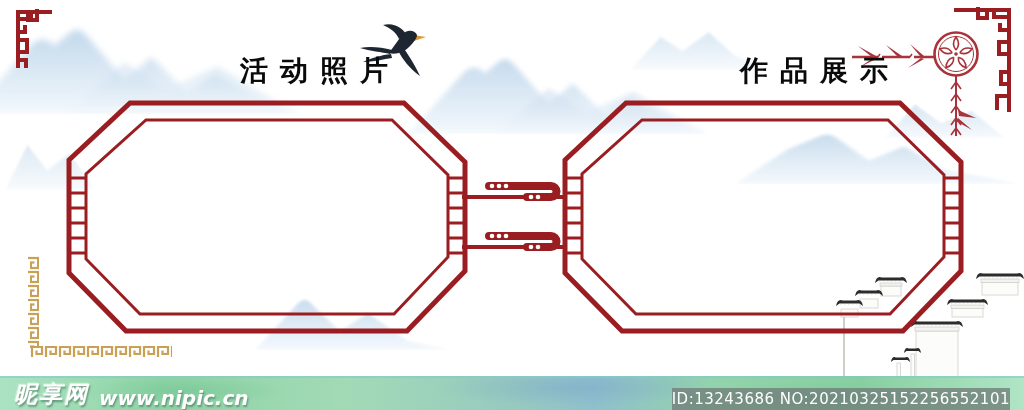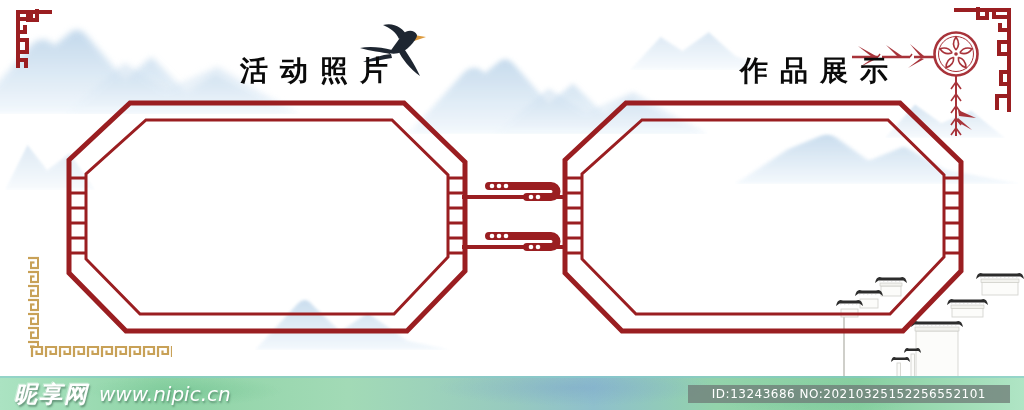--- a/index.html
+++ b/index.html
@@ -26,34 +26,34 @@
   .conn-dot{fill:#ffffff;}
 
   
   .cap{fill:#2c2c2c;stroke:none;}
   .dentil{stroke:#e9e9e9;stroke-width:1;stroke-dasharray:1.4 2.6;fill:none;}
   .cornice{fill:#f3f3ef;stroke:#c6c6c0;stroke-width:.6;}
   .wall{fill:#fcfcfa;stroke:#d5d5d0;stroke-width:.9;}
   .post{stroke:#cfcfca;stroke-width:2;fill:none;}
 
   
-  .bar{position:absolute;left:0;bottom:0;width:1024px;height:34px;display:flex;align-items:center;
+  .bar{position:absolute;left:0;bottom:0;width:1024px;height:34px;display:flex;align-items:flex-end;
     padding:0 14px;box-sizing:border-box;gap:10px;z-index:9;
     border-top:2px solid rgba(130,200,205,.55);
     background:
       radial-gradient(140px 22px at 18% 40%, rgba(105,190,140,.45), rgba(105,190,140,0) 70%),
       radial-gradient(200px 26px at 56% 30%, rgba(120,160,205,.40), rgba(120,160,205,0) 70%),
       radial-gradient(160px 22px at 80% 60%, rgba(110,195,150,.35), rgba(110,195,150,0) 70%),
       linear-gradient(90deg,#abe3c2 0%,#8fd4a6 16%,#a2dab6 34%,#97cabf 50%,#8fc0cc 58%,#93d3ab 70%,#87cfa0 84%,#b0e5c5 100%);}
   .logo-cn{font-size:23px;font-weight:900;font-style:italic;color:#fff;letter-spacing:2px;
     text-shadow:1px 2px 2px rgba(50,90,70,.55), -1px -1px 0 rgba(255,255,255,.4);}
-  .logo-url{font-size:20px;font-weight:400;font-style:italic;color:#fff;
+  .logo-url{font-size:20px;font-weight:700;font-style:italic;color:#fff;
     text-shadow:1px 2px 2px rgba(50,90,70,.5);}
-  .id-box{margin-left:auto;background:rgba(112,126,121,.78);color:#fff;font-size:12px;
-    padding:2px 24px;letter-spacing:.5px;white-space:nowrap;}
+  .id-box{margin-left:auto;background:rgba(112,126,121,.78);color:#fff;font-size:15px;
+    padding:2px 0;letter-spacing:.5px;white-space:nowrap;}
 
   .z1{z-index:1}.z2{z-index:2}.z3{z-index:3}.z4{z-index:4}
 </style>
 </head>
 <body>
 
 <div class="stage">
 
   <svg width="0" height="0" style="position:absolute">
     <defs>

